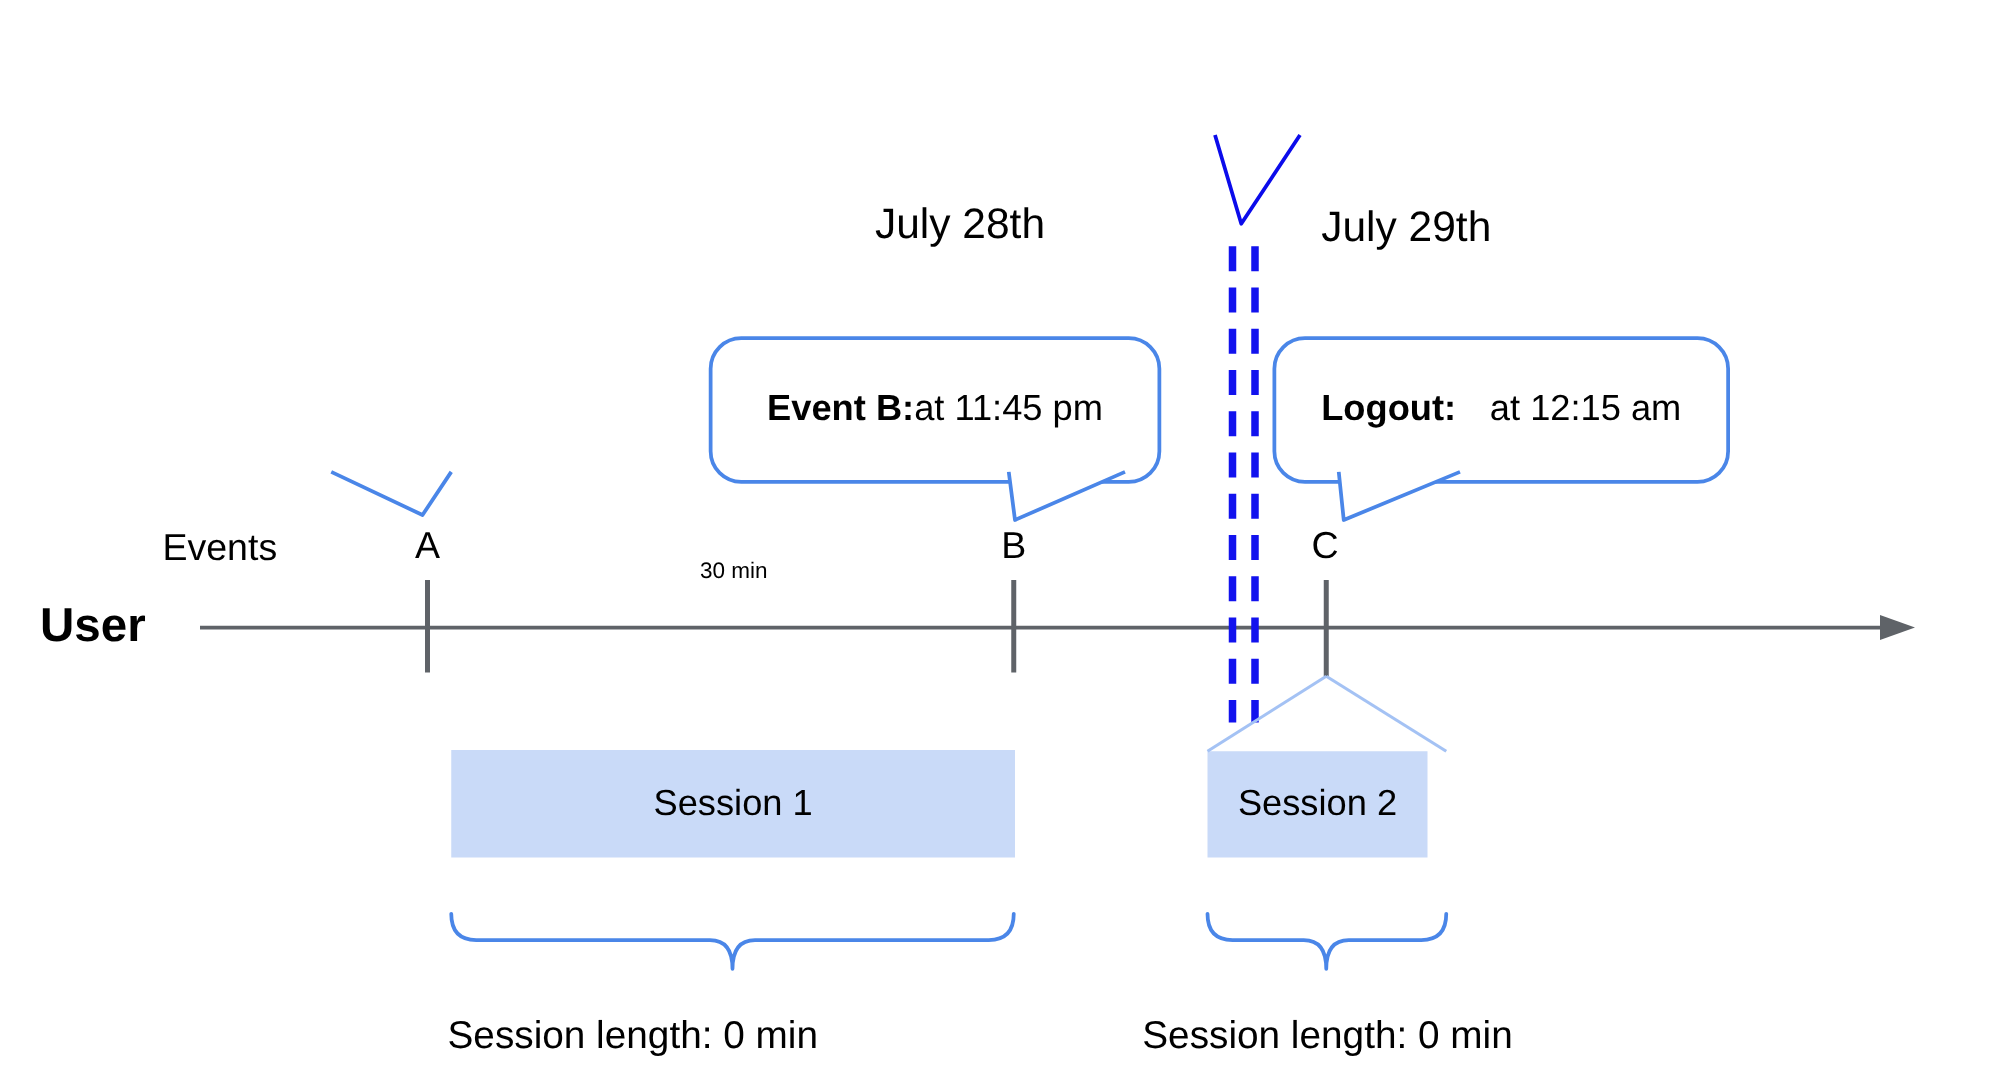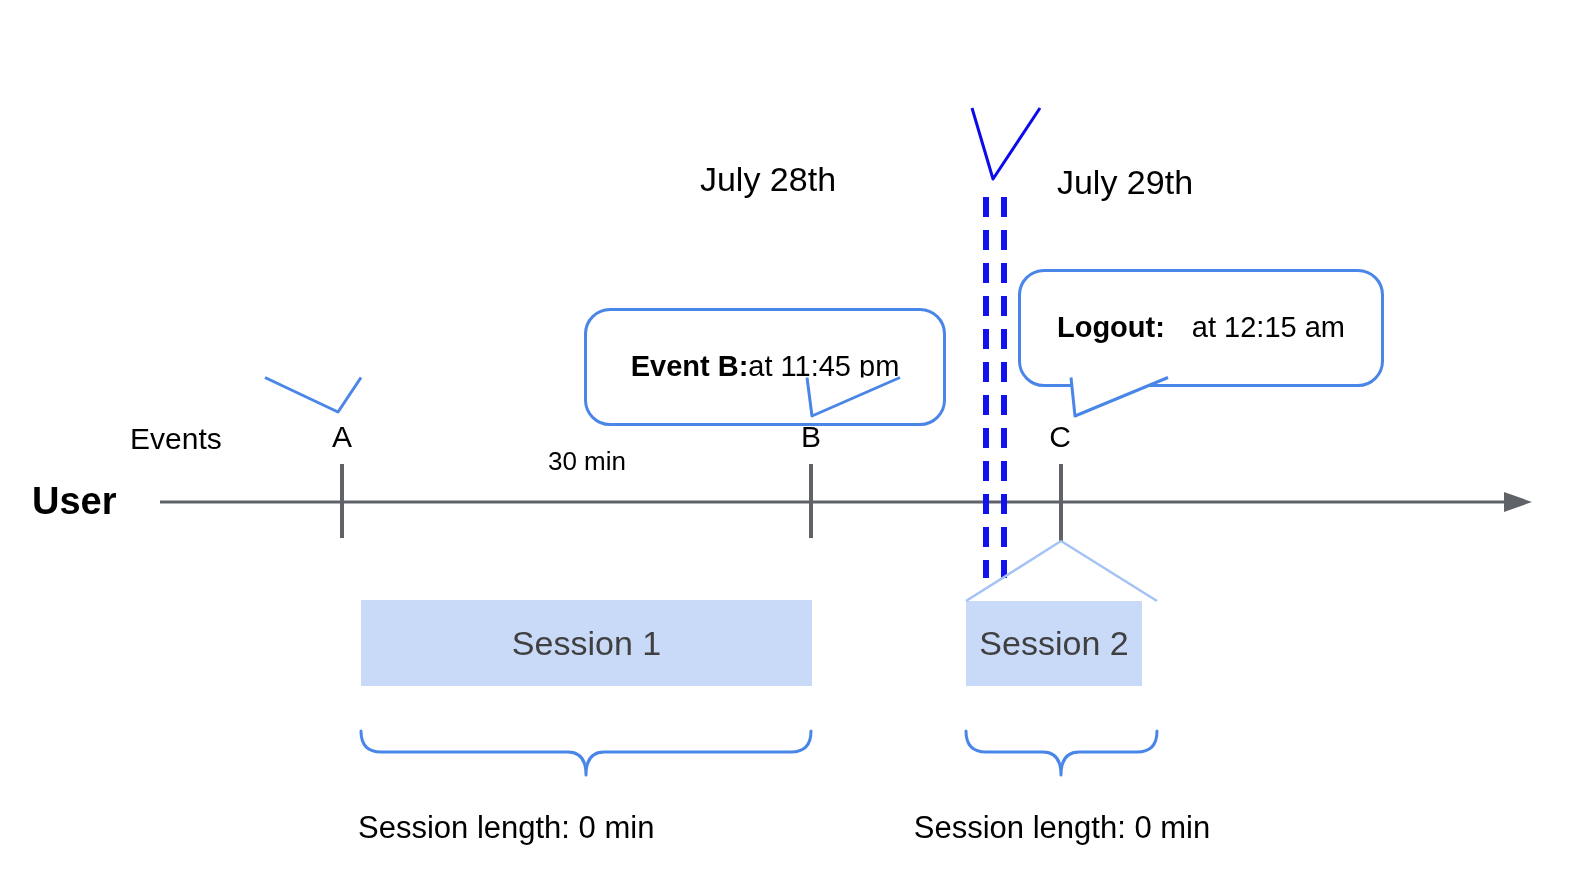--- a/index.html
+++ b/index.html
@@ -18,39 +18,39 @@
   .bubble .bold{font-weight:bold;}
   .bubble.midnight{
     border-color:var(--midnight-border,#0b0beb);
     font-weight:bold;font-size:30px;
     justify-content:flex-start;padding-left:28px;
   }
   .date-label{font-size:34px;transform:translateX(-50%);white-space:nowrap;}
   .axis-label{font-size:30px;white-space:nowrap;}
   .marker{font-size:30px;transform:translateX(-50%);}
   .user-label{font-size:38px;}
-  .interval-label{font-size:26px;transform:translateX(-50%);}
+  .interval-label{font-size:18px;transform:translateX(-50%);}
   .session-bar{
     position:absolute;z-index:2;background:var(--session-fill,#c9daf8);
     display:flex;align-items:center;justify-content:center;
-    font-size:34px;color:#404040;text-align:center;
+    font-size:29px;color:#000000;text-align:center;
   }
   .length-label{font-size:31px;white-space:nowrap;}
   .center-x{transform:translateX(-50%);}
 </style>
 </head>
 <body>
 
 <div class="canvas">
 
 
   <div class="abs date-label" style="left:768px;top:160px;">July 28th</div>
   <div class="abs date-label" style="left:1125px;top:163px;">July 29th</div>
 
-  <div class="bubble" style="left:584px;top:269px;width:356px;height:112px;margin-top:39px;">
+  <div class="bubble" style="left:567px;top:269px;width:356px;height:112px;">
     <span class="bold">Event B:</span>
       <span> at 11:45 pm</span>
   </div>
   <div class="bubble" style="left:1018px;top:269px;width:360px;height:112px;gap:27px;">
     <span class="bold">Logout:</span>
       <span> at 12:15 am</span>
   </div>
 
   <div class="abs axis-label" style="left:130px;top:422px;">Events</div>
   <div class="abs marker" style="left:342px;top:420px;">A</div>

